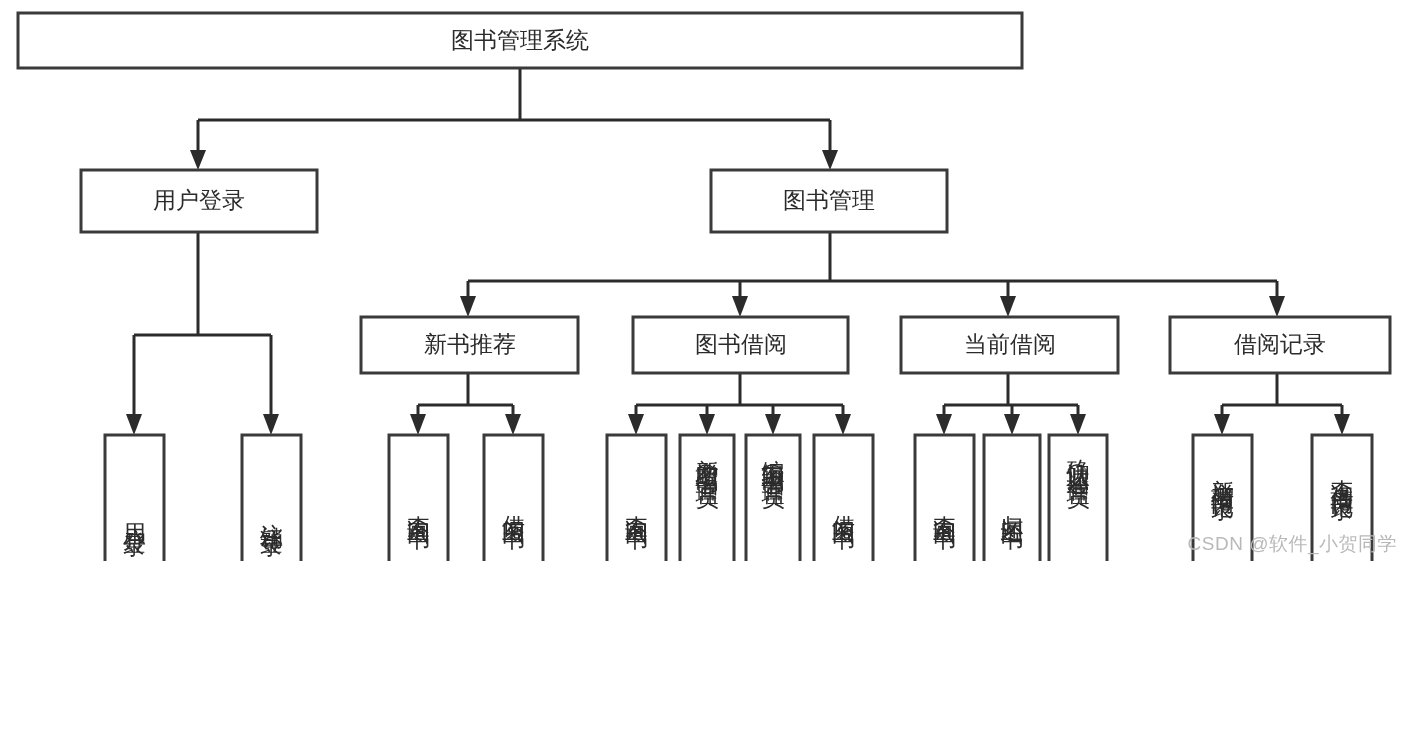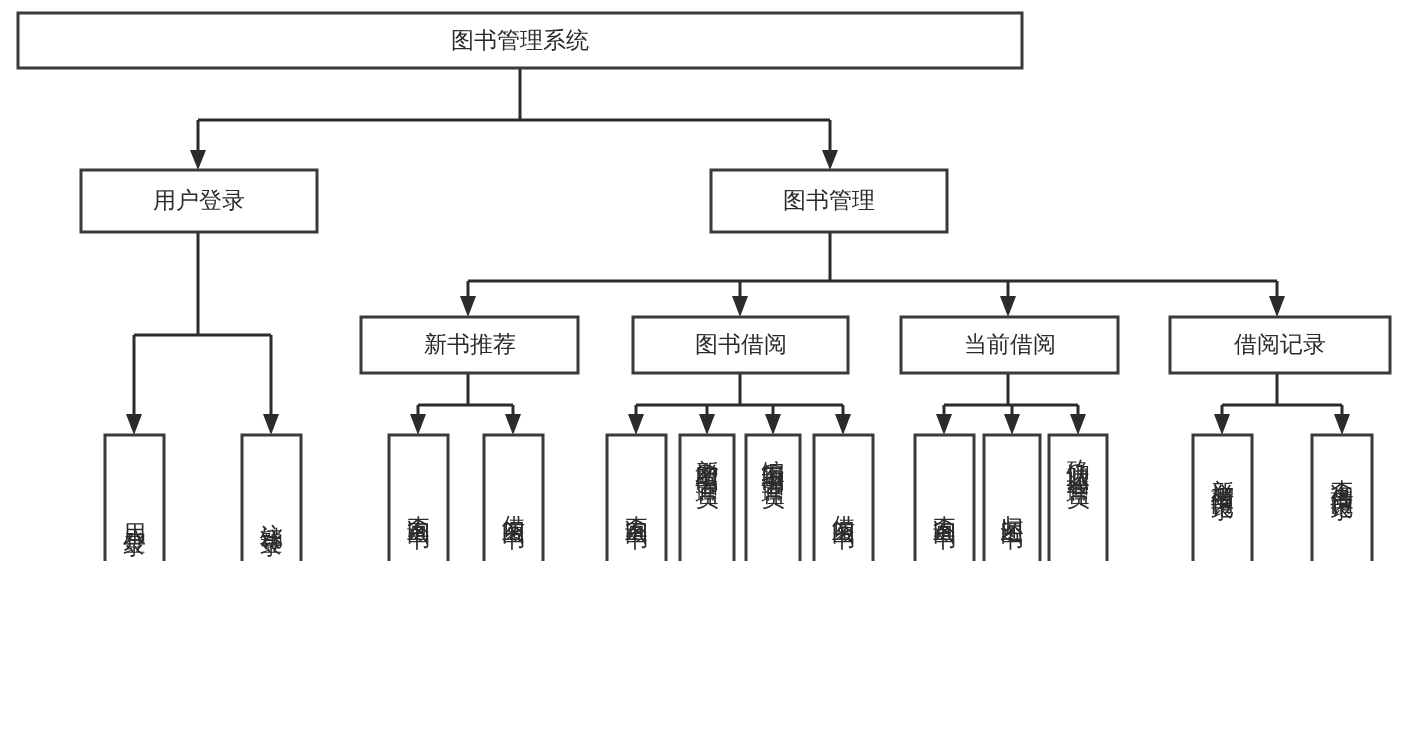--- a/index.html
+++ b/index.html
@@ -226,13 +226,14 @@
   <div class="leaf-label-wrap" style="left:1049px; top:435px; width:58px; height:298px;">
     <span class="leaf-label" style="margin-top:6px;">确认归还（管理员）</span>
   </div>
   <div class="leaf-label-wrap" style="left:1193px; top:435px; width:59px; height:298px;">
     <span class="leaf-label" style="margin-top:26px;">新增借阅记录</span>
   </div>
   <div class="leaf-label-wrap" style="left:1312px; top:435px; width:60px; height:298px;">
     <span class="leaf-label" style="margin-top:26px;">查询借阅记录</span>
   </div>
 
+  <div class="watermark">CSDN @软件_小贺同学</div>
 </div>
 
 </body></html>

